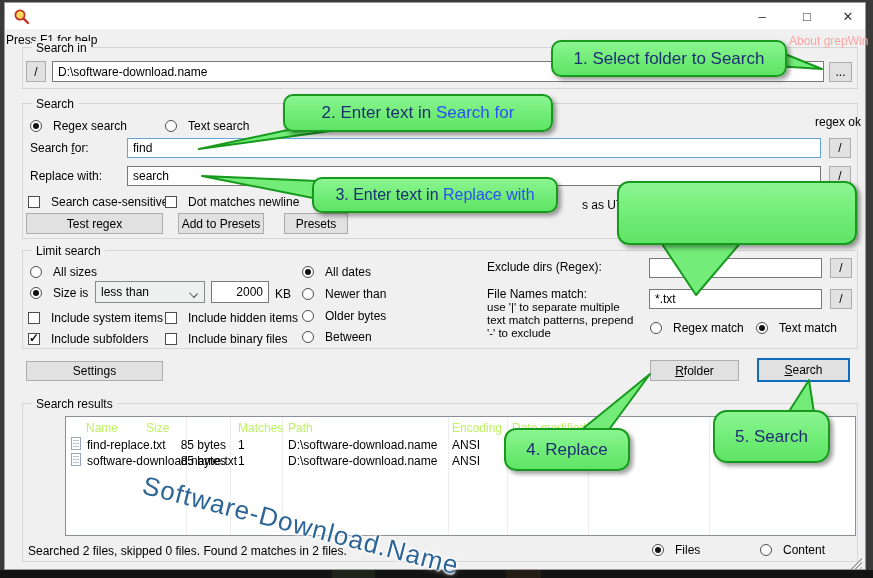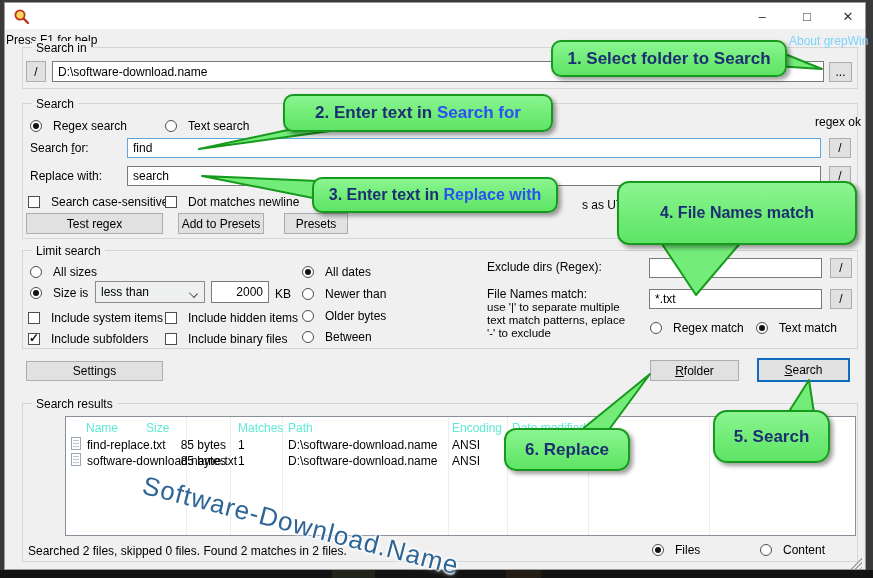--- a/index.html
+++ b/index.html
@@ -20,30 +20,30 @@
   .inp.num{text-align:right}
   .fld{position:absolute;display:flex;align-items:center;gap:11px;z-index:3}
   .rad{width:12px;height:12px;border:1px solid #4d4d4d;border-radius:50%;background:#fff;position:relative;flex:0 0 auto}
   .rad.on::after{content:"";position:absolute;left:2px;top:2px;width:6px;height:6px;border-radius:50%;background:#121212}
   .chk{width:12px;height:12px;border:1px solid #4d4d4d;background:#fff;position:relative;flex:0 0 auto}
   .chk.on::after{content:"\2713";position:absolute;left:0px;top:-3px;font-size:12px;font-weight:bold;color:#101010}
   .combo{position:absolute;background:#eef0f0;border:1px solid #8b8b8b;display:flex;align-items:center;padding:0 5px;z-index:3}
   .combo .arrow{position:absolute;right:7px;top:8px;width:7px;height:7px;border-right:1px solid #444;border-bottom:1px solid #444;transform:rotate(45deg) scale(1,.8);transform-origin:center}
   .list{position:absolute;left:65px;top:416px;width:791px;height:120px;background:#fff;border:1px solid #898f98;z-index:2}
   .cdv{position:absolute;top:417px;height:118px;width:1px;background:#ededed;z-index:2}
-  .hcell{position:absolute;font-size:12px;z-index:3;color:#5eead4}
+  .hcell{position:absolute;font-size:12px;z-index:3;color:#bef264}
   .ficon{position:absolute;width:10px;height:13px;background:#fdfdfd;border:1px solid #9aa7b8;z-index:3}
   .ficon::after{content:"";position:absolute;left:1px;top:2px;width:6px;height:7px;
      background:repeating-linear-gradient(180deg,#b9c4d2 0 1px,transparent 1px 3px)}
-  .link{color:#7dd3fc;z-index:3}
+  .link{color:#fca5a5;z-index:3}
   .watermark{position:absolute;left:147px;top:470px;z-index:5;transform:rotate(14.5deg);transform-origin:left top;
      font-size:26px;letter-spacing:1px;color:#2d6596;
      text-shadow:0 0 3px #fff,0 0 3px #fff,1px 1px 2px #fff,-1px -1px 2px #fff,0 0 6px #fff}
   .co{position:absolute;z-index:9;background:linear-gradient(180deg,#8bf591 0%,#70ec76 55%,#5fe466 100%);
-     border:2px solid #17991d;color:#1c2f72;font-weight:bold;font-size:17px;
+     border:2px solid #17991d;color:#1c2f72;font-weight:normal;font-size:17px;
      display:flex;flex-direction:column;align-items:center;justify-content:center;text-align:center;
      box-shadow:3px 3px 4px rgba(0,0,0,.38)}
   .co .k{color:#2b50f5}
   .tails{position:absolute;left:0;top:0;z-index:8;pointer-events:none}
   .grip{position:absolute;left:849px;top:556px;width:13px;height:13px;z-index:3;
      background:linear-gradient(135deg,transparent 0 55%,#a5a5a5 55% 62%,transparent 62% 72%,#a5a5a5 72% 79%,transparent 79% 89%,#a5a5a5 89% 96%,transparent 96%)}
   .strip-bottom{position:absolute;left:0;top:570px;width:873px;height:8px;z-index:0;
      background:linear-gradient(90deg,#131313 0 38%,#20241a 38% 43%,#131313 43% 58%,#241d15 58% 62%,#131313 62% 100%)}
   u{text-decoration:underline}
 </style>
@@ -175,21 +175,21 @@
 </div>
 
 <div class="t" style="left:487px;top:260px">Exclude dirs (Regex):</div>
 <input class="inp" style="left: 649px; top: 258px; width: 173px; height: 20px;" value="">
 <div class="btn" style="left:830px;top:258px;width:22px;height:20px">
     <span>/</span>
   </div>
 
 <div class="t" style="left:487px;top:287px">File Names match:</div>
 <div class="t" style="left:487px;top:301px;font-size:11.5px">use '|' to separate multiple</div>
-<div class="t" style="left:487px;top:314px;font-size:11.5px">text match patterns, eplace</div>
+<div class="t" style="left:487px;top:314px;font-size:11.5px">text match patterns, prepend</div>
 <div class="t" style="left:487px;top:327px;font-size:11.5px">'-' to exclude</div>
 <input class="inp" style="left: 649px; top: 289px; width: 173px; height: 20px;" value="*.txt">
 <div class="btn" style="left:830px;top:289px;width:22px;height:20px">
     <span>/</span>
   </div>
 
 <div class="fld" style="left:650px;top:321px">
   <span class="rad"></span>
   <span>Regex match</span>
 </div>
@@ -269,20 +269,19 @@
 <div class="co" style="left:551px;top:40px;width:236px;height:37px;border-radius:10px">
   <span>1. Select folder to Search</span>
 </div>
 <div class="co" style="left:283px;top:94px;width:270px;height:38px;border-radius:10px">
   <span><span>2. Enter text in </span><span class="k">Search for</span></span>
 </div>
 <div class="co" style="left:312px;top:177px;width:246px;height:36px;border-radius:10px;font-size:16px">
   <span><span>3. Enter text in </span><span class="k">Replace with</span></span>
 </div>
 <div class="co" style="left:617px;top:181px;width:240px;height:64px;border-radius:12px;font-size:16px;line-height:1.45">
-  <span>4. File Names match</span>
 </div>
 <div class="co" style="left:713px;top:410px;width:117px;height:53px;border-radius:14px">
   <span>5. Search</span>
 </div>
 <div class="co" style="left:504px;top:428px;width:126px;height:43px;border-radius:12px">
-  <span>6. Replace</span>
+  <span>4. Replace</span>
 </div>
 
 </body></html>

